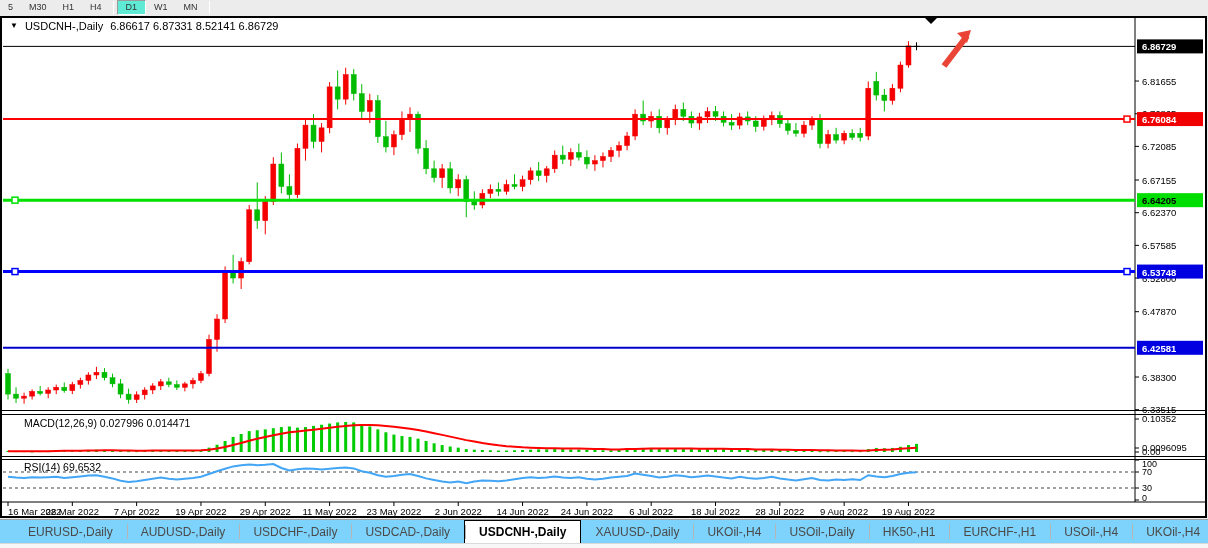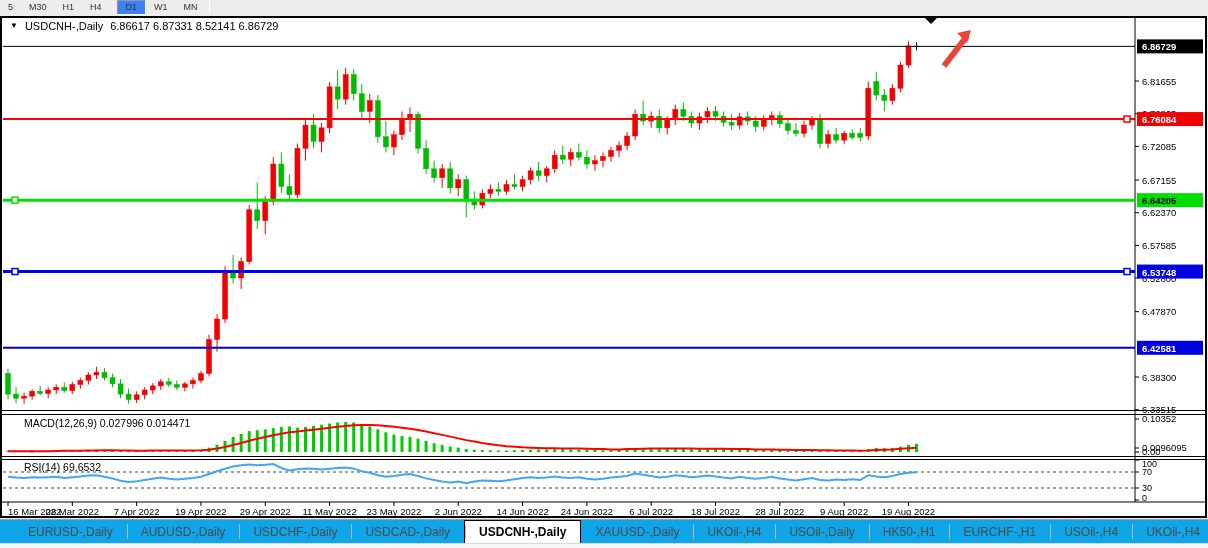--- a/index.html
+++ b/index.html
@@ -5,38 +5,38 @@
   * { margin:0; padding:0; box-sizing:border-box; }
   html,body { width:1208px; height:548px; overflow:hidden; background:#ececec;
     font-family:"Liberation Sans","DejaVu Sans",sans-serif; }
   .screen { position:relative; width:1208px; height:548px; }
 
   
   .toolbar { position:absolute; top:0; left:0; width:1208px; height:15px;
     background:#ececec; display:flex; align-items:center; font-size:9px; color:#222; }
   .tf-btn { padding:1px 8px 2px 8px; height:15px; display:flex; align-items:center;
     cursor:default; color:#333; }
-  .tf-btn.active { background:#3b82f6; border:1px solid #9a9a9a; border-bottom-color:#fff;
+  .tf-btn.active { background:#5eead4; border:1px solid #9a9a9a; border-bottom-color:#fff;
     border-right-color:#fff; }
   .tf-sep { width:1px; height:13px; background:#c8c8c8; margin:0 3px;
     border-right:1px solid #fff; }
 
   
   .chart-frame { position:absolute; top:16px; left:0; width:1207px; height:502px;
     background:#fff; border:2px solid #000; }
   .title-row { position:absolute; top:20px; left:10px; z-index:5; font-size:11px;
     color:#000; display:flex; gap:7px; align-items:center; white-space:nowrap; }
   .title-row .tri { font-size:8px; position:relative; top:-1px; }
 
   svg#chart { position:absolute; top:0; left:0; width:1208px; height:548px; z-index:2; }
   svg text { font-family:"Liberation Sans","DejaVu Sans",sans-serif; }
 
   
   .tabbar { position:absolute; top:519px; left:0; width:1208px; height:24px;
-    background:#0ea5e9; border-top:1px solid #a0a0a0; display:flex; align-items:stretch;
+    background:#7dd3fc; border-top:1px solid #a0a0a0; display:flex; align-items:stretch;
     font-size:12px; color:#4a4a4a; padding-left:14px; }
   .tab { display:flex; align-items:center; padding:0 14px; cursor:pointer; position:relative; }
   .tab + .tab::before { content:""; position:absolute; left:0; top:4px; bottom:4px;
     width:1px; background:#b5b5b5; }
   .tab.active { background:#fff; border:1px solid #000; border-bottom:none;
     font-weight:bold; color:#000; margin-top:0px; }
   .tab.active + .tab::before { background:transparent; }
   .bottom-strip { position:absolute; top:543px; left:0; width:1208px; height:5px;
     background:#f7f7f7; border-top:1px solid #d9d9d9; }
 </style>

